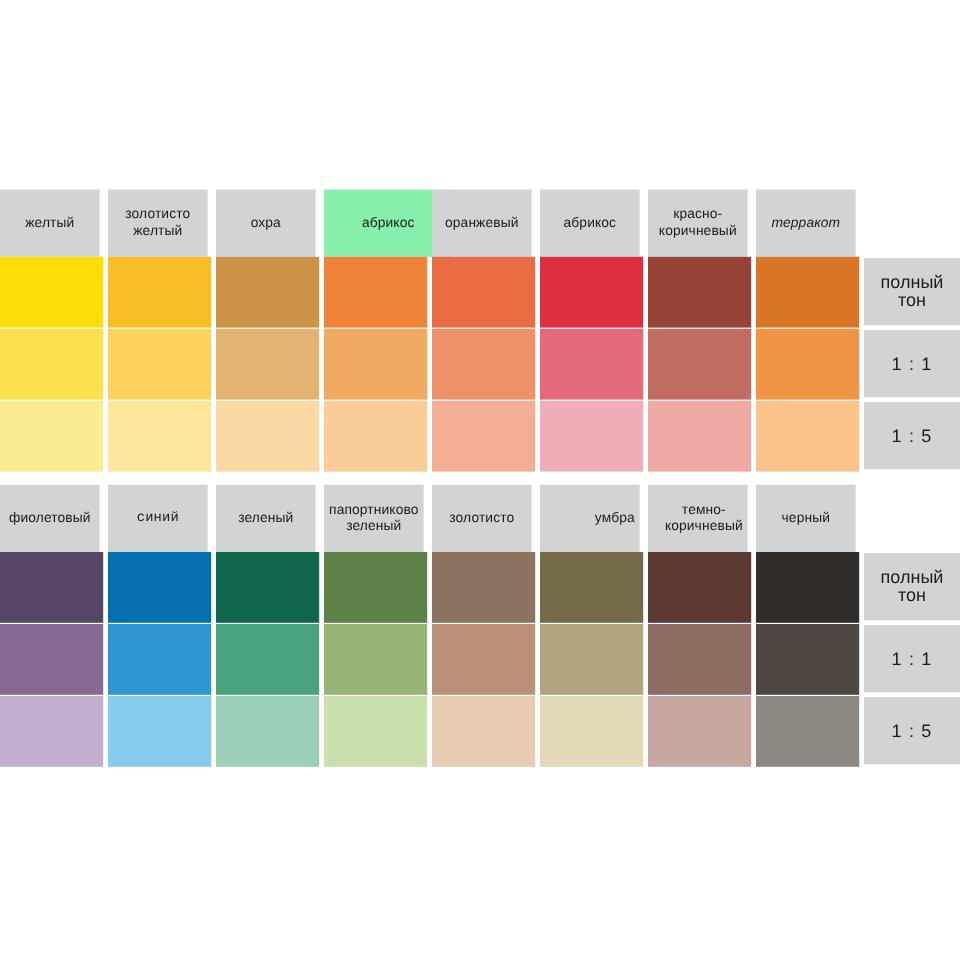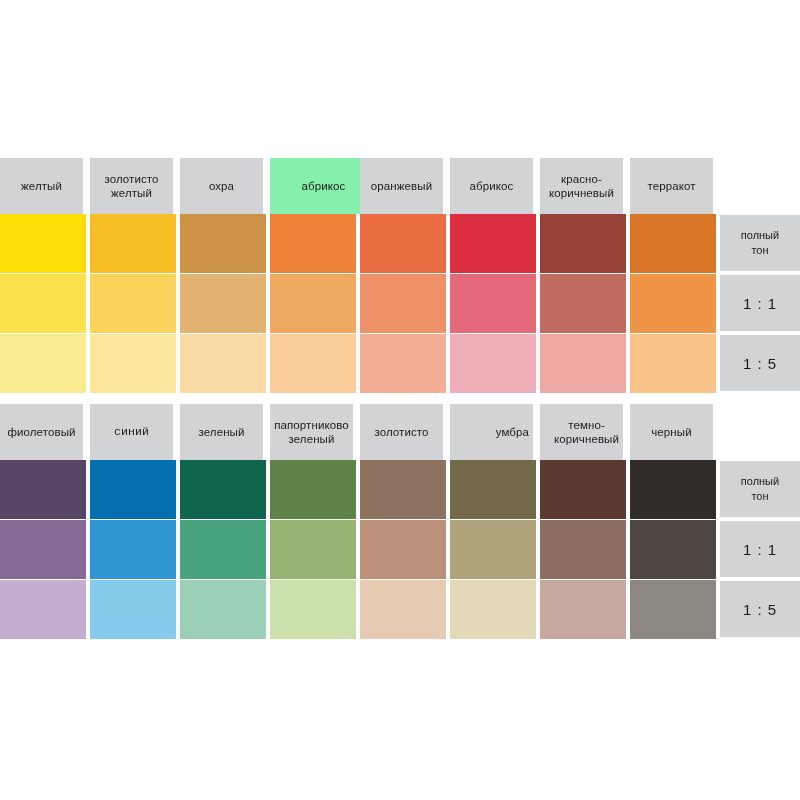--- a/index.html
+++ b/index.html
@@ -67,21 +67,21 @@
   
   .ratio-cell {
     position: absolute;
     height: 56px;
     top: 1px;
     background: #d2d3d5;
     display: flex;
     align-items: center;
     justify-content: center;
     text-align: center;
-    font-size: 11px;
+    font-size: 15px;
     line-height: 15px;
     color: #1b1b1b;
     box-sizing: border-box;
   }
   .ratio-cell.ratio-big {
     font-size: 15px;
     letter-spacing: 1px;
   }
   .ratio-cell span {
     display: block;
@@ -123,21 +123,21 @@
           <div>
             <span>абрикос</span>
           </div>
         </div>
         <div class="label-cell" style="left: 540px; width: 83px; background: rgb(210, 211, 213); color: rgb(27, 27, 27);">
           <div>
             <span>красно-</span>
             <span>коричневый</span>
           </div>
         </div>
-        <div class="label-cell" style="left: 630px; width: 83px; background: rgb(210, 211, 213); color: rgb(27, 27, 27);">
+        <div class="label-cell" style="left: 630px; width: 83px; background: rgb(210, 211, 213); color: rgb(27, 27, 27); font-style: italic;">
           <div>
             <span>терракот</span>
           </div>
         </div>
       </div>
       <div class="swatch-row">
         <div class="swatch" style="left: 0px; width: 86px; background: rgb(252, 221, 6);"></div>
         <div class="swatch" style="left: 90px; width: 86px; background: rgb(248, 190, 38);"></div>
         <div class="swatch" style="left: 180px; width: 86px; background: rgb(204, 147, 71);"></div>
         <div class="swatch" style="left: 270px; width: 86px; background: rgb(239, 130, 57);"></div>

